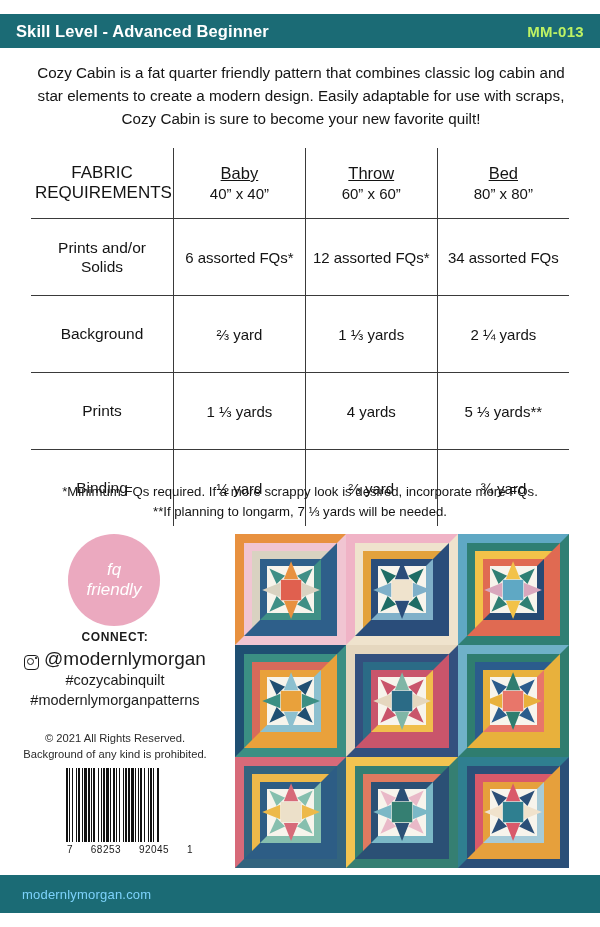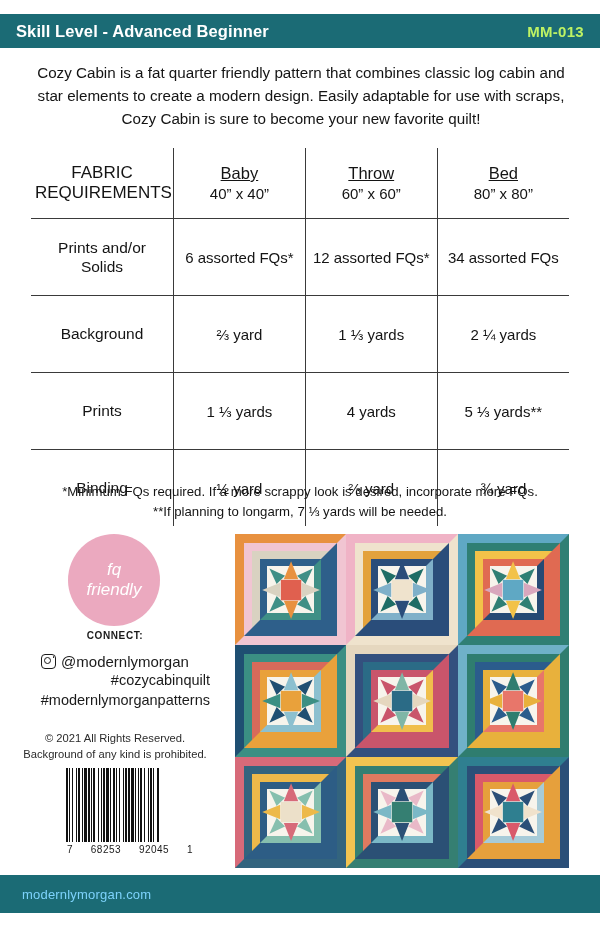--- a/index.html
+++ b/index.html
@@ -139,31 +139,31 @@
 
   
   .connect {
     position: absolute;
     top: 630px;
     left: 20px;
     width: 190px;
     text-align: center;
   }
   .connect-title {
-    font-size: 10px;
+    font-size: 12px;
     font-weight: bold;
     letter-spacing: 0.6px;
-    margin-bottom: 12px;
+    margin-bottom: 4px;
   }
   .connect-handle-row {
     display: flex;
-    align-items: center;
+    align-items: flex-end;
     justify-content: center;
     gap: 5px;
-    font-size: 15px;
+    font-size: 19px;
     margin-bottom: 1px;
   }
   .ig-icon {
     width: 13px;
     height: 13px;
     border: 1.6px solid #1b1b1b;
     border-radius: 4px;
     position: relative;
     display: inline-block;
   }
@@ -183,21 +183,20 @@
     width: 1.6px;
     height: 1.6px;
     background: #1b1b1b;
     border-radius: 50%;
     top: 1px;
     right: 1px;
   }
   .connect-tag {
     font-size: 14.5px;
     line-height: 1.35;
-    text-align: right;
   }
 
   
   .copyright {
     position: absolute;
     top: 730px;
     left: 18px;
     width: 194px;
     text-align: center;
     font-size: 11.2px;

